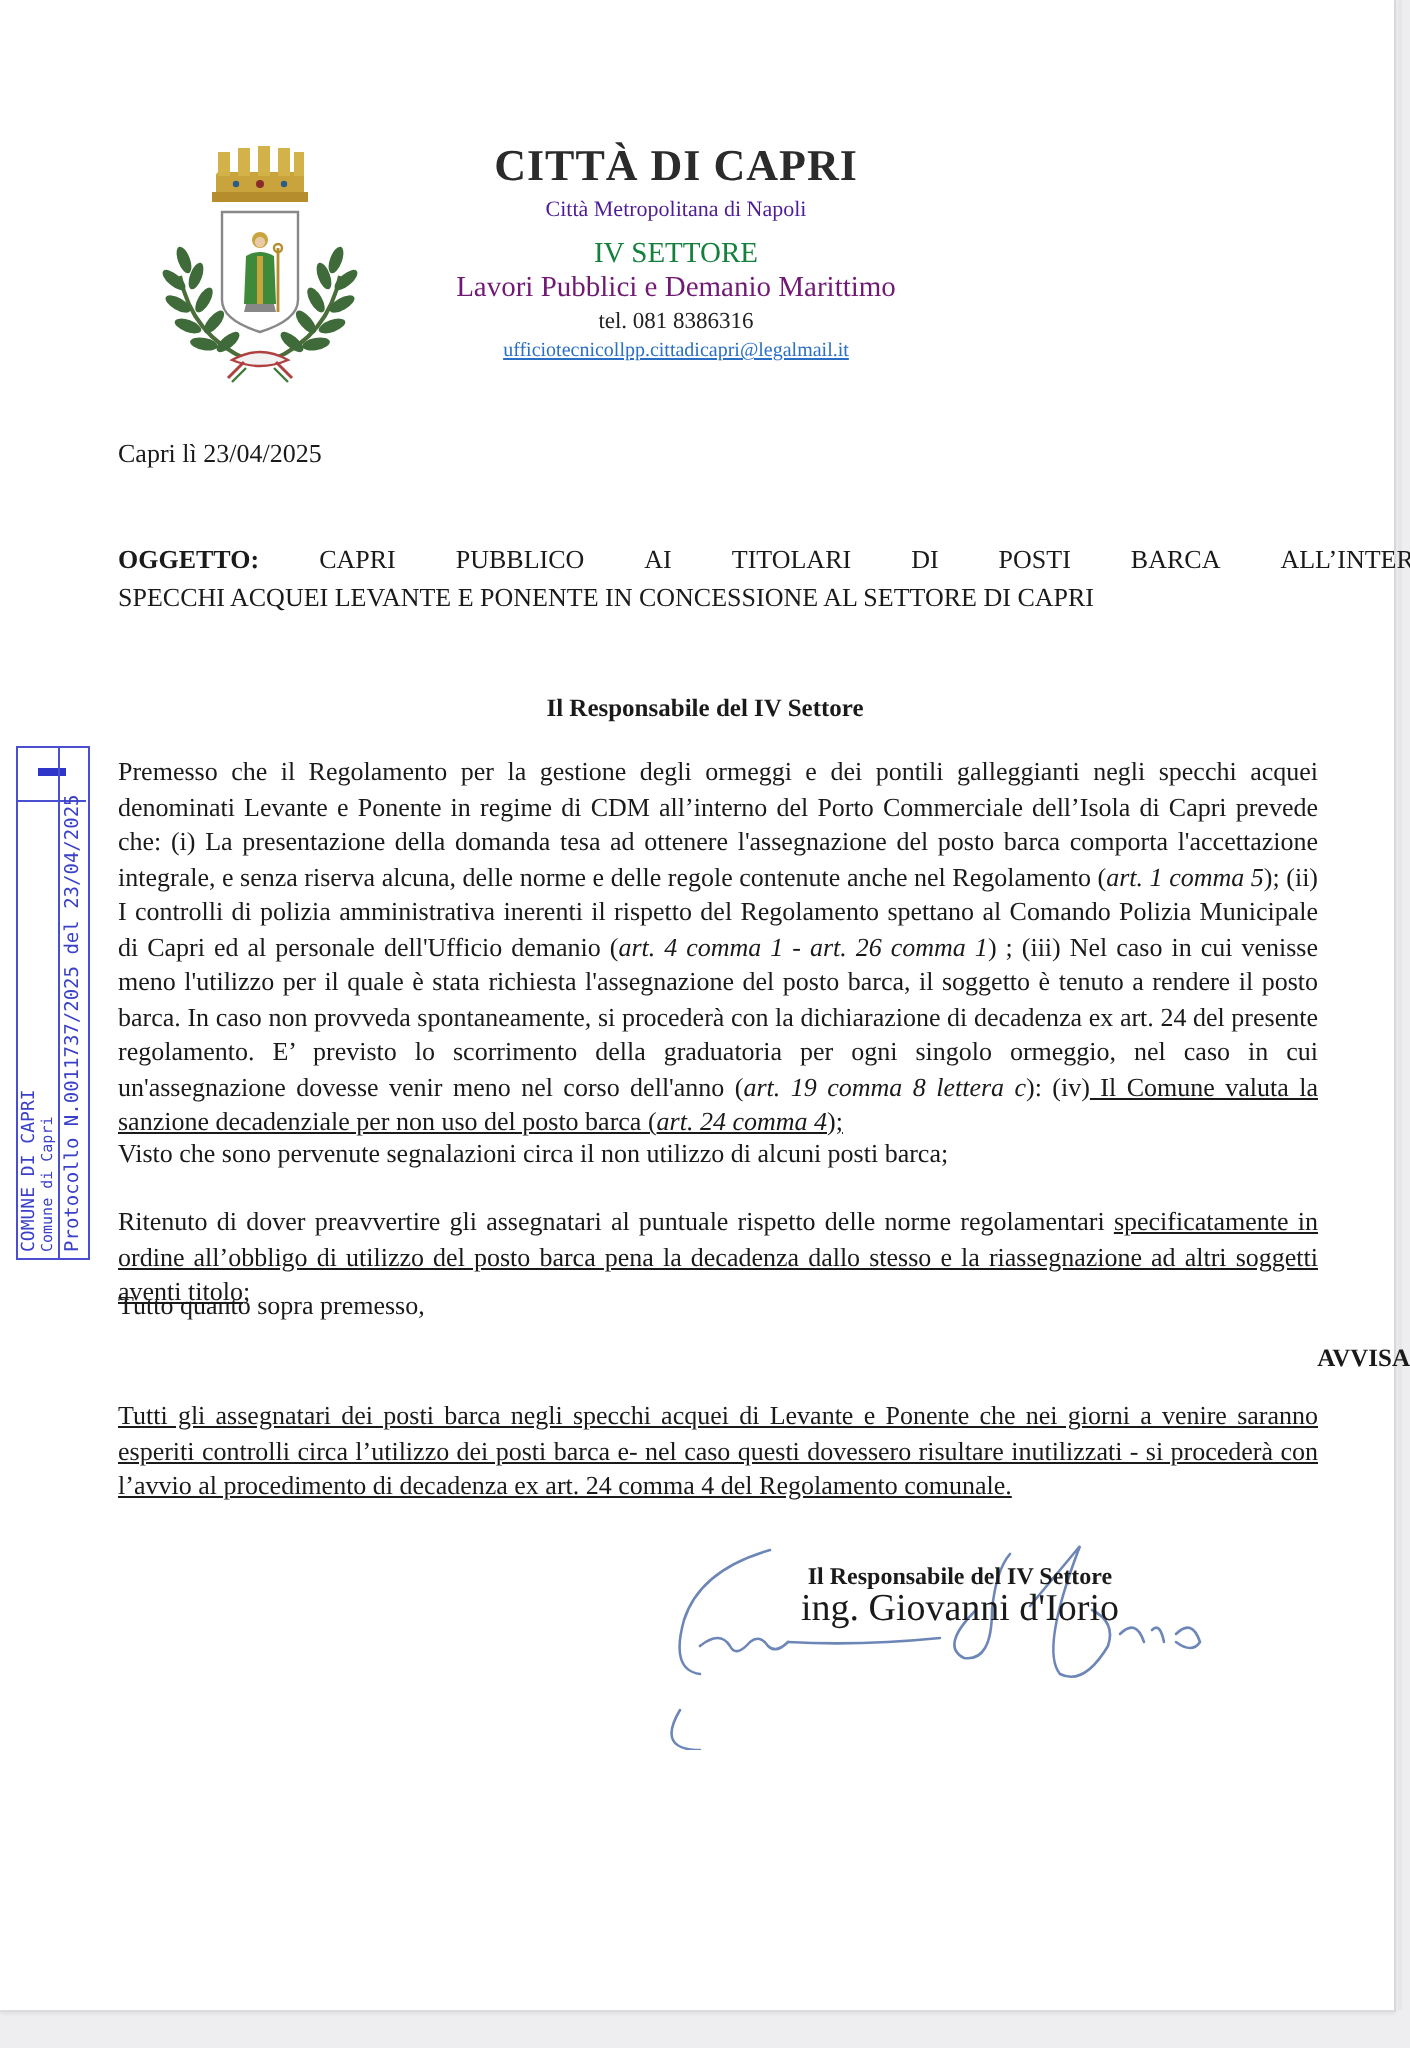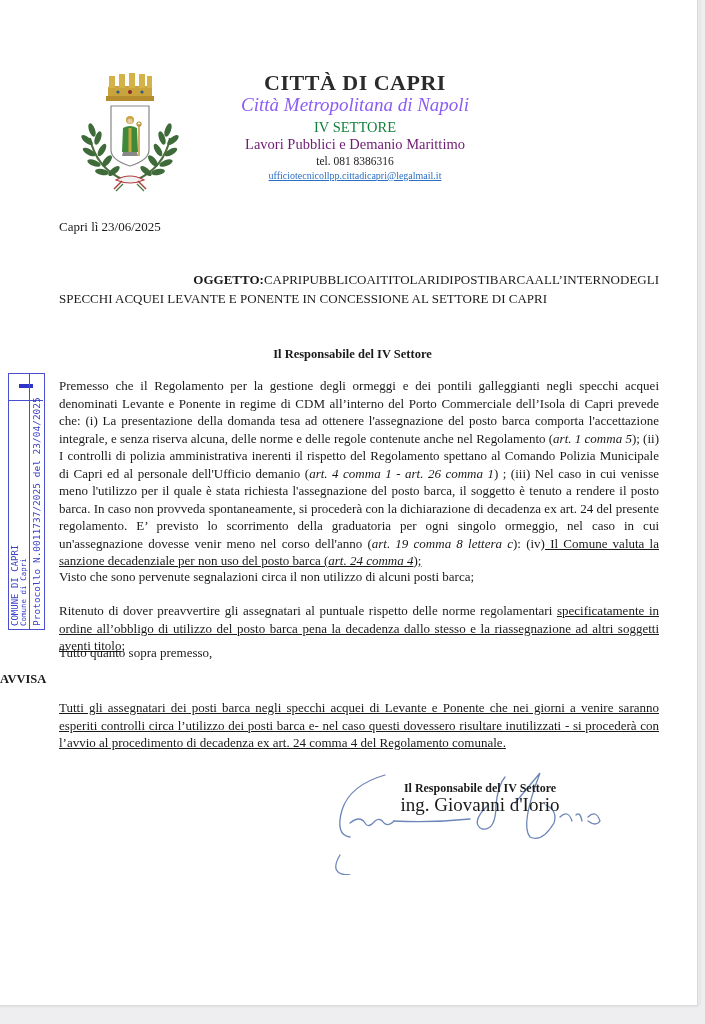--- a/index.html
+++ b/index.html
@@ -3,41 +3,41 @@
 <meta charset="utf-8">
 <style>
   html, body { margin:0; padding:0; }
   body { width:705px; height:1024px; background:#eeeef1; position:relative; overflow:hidden;
          font-family:"Liberation Serif", serif; color:#1a1a1a; }
   .page { position:absolute; left:0; top:0; width:697px; height:1005px; background:#fff;
           border-right:1px solid #d8d8d8; border-bottom:1px solid #dcdcdc; box-shadow:0 1px 2px rgba(0,0,0,0.06); }
   .page-edge { position:absolute; left:699px; top:0; width:2px; height:1005px; background:#e6e6e6; }
 
   .crest { position:absolute; left:78px; top:68px; width:104px; height:124px; }
-  .hdr { position:absolute; left:210px; top:70px; width:290px; text-align:center; }
+  .hdr { position:absolute; left:193px; top:70px; width:290px; text-align:center; }
   .hdr .city { font-size:22px; font-weight:bold; letter-spacing:0.5px; color:#2b2b2b; line-height:26px; }
-  .hdr .metro { font-size:19px; font-style:italic; line-height:18px; color:#8b5cf6; }
+  .hdr .metro { font-size:11px; line-height:18px; color:#4c1d95; }
   .hdr .sett { font-size:14.5px; line-height:18px; margin-top:4px; color:#15803d; }
   .hdr .dept { font-size:14.5px; line-height:17px; color:#701a75; }
   .hdr .tel { font-size:11.5px; line-height:16px; color:#222; }
   .hdr .mail { font-size:10px; line-height:14px; color:#2a6fc4; text-decoration:underline; }
 
   .date { position:absolute; left:59px; top:219px; font-size:13px; }
   .subject { position:absolute; left:59px; top:270px; width:600px; font-size:13px; line-height:19px; text-align:justify; text-align-last:left; }
   .subject b { font-weight:bold; }
-  .subject .l1 { display:flex; justify-content:flex-end; }
+  .subject .l1 { display:flex; justify-content:flex-start;gap:30px; }
 
   .resp-title { position:absolute; left:0; width:705px; top:347px; text-align:center; font-size:12.5px; font-weight:bold; }
 
   .body { position:absolute; left:59px; width:600px; font-size:13px; line-height:17.5px; text-align:justify; }
   .p1 { top:377px; }
   .p2 { top:568px; }
   .p3 { top:602px; }
   .p4 { top:644px; }
-  .avvisa { position:absolute; left:0; width:705px; top:672px; text-align:left; font-size:12.5px; font-weight:bold; }
+  .avvisa { position:absolute; left:0; width:705px; top:672px; text-align:right; font-size:12.5px; font-weight:bold; }
   .p5 { top:699px;text-decoration:underline; }
   .u { text-decoration:underline; }
   i { font-style:italic; }
 
   .stamp { position:absolute; left:8px; top:373px; width:37px; height:257px; border:1.5px solid #4a4fd0; box-sizing:border-box; }
   .stamp .mark { position:absolute; left:0; top:0; width:34px; height:26px; border-bottom:1.5px solid #4a4fd0; }
   .stamp .mark .bar { position:absolute; left:10px; top:10px; width:14px; height:4px; background:#2f35c8; }
   .stamp .col { position:absolute; top:0; height:255px; border-right:1.5px solid #4a4fd0; }
   .stamp .vtext { position:absolute; white-space:nowrap; transform-origin:0 0; transform:rotate(-90deg);
                   font-family:"DejaVu Sans Mono", monospace; color:#3a40c8; }
@@ -114,21 +114,21 @@
 
 <div class="hdr">
   <div class="city">CITTÀ DI CAPRI</div>
   <div class="metro">Città Metropolitana di Napoli</div>
   <div class="sett">IV SETTORE</div>
   <div class="dept">Lavori Pubblici e Demanio Marittimo</div>
   <div class="tel">tel. 081 8386316</div>
   <div class="mail">ufficiotecnicollpp.cittadicapri@legalmail.it</div>
 </div>
 
-<div class="date">Capri lì 23/06/2025</div>
+<div class="date">Capri lì 23/04/2025</div>
 
 <div class="subject">
   <div class="l1">
     <b>OGGETTO:</b>
     <span>CAPRI</span>
     <span>PUBBLICO</span>
     <span>AI</span>
     <span>TITOLARI</span>
     <span>DI</span>
     <span>POSTI</span>

